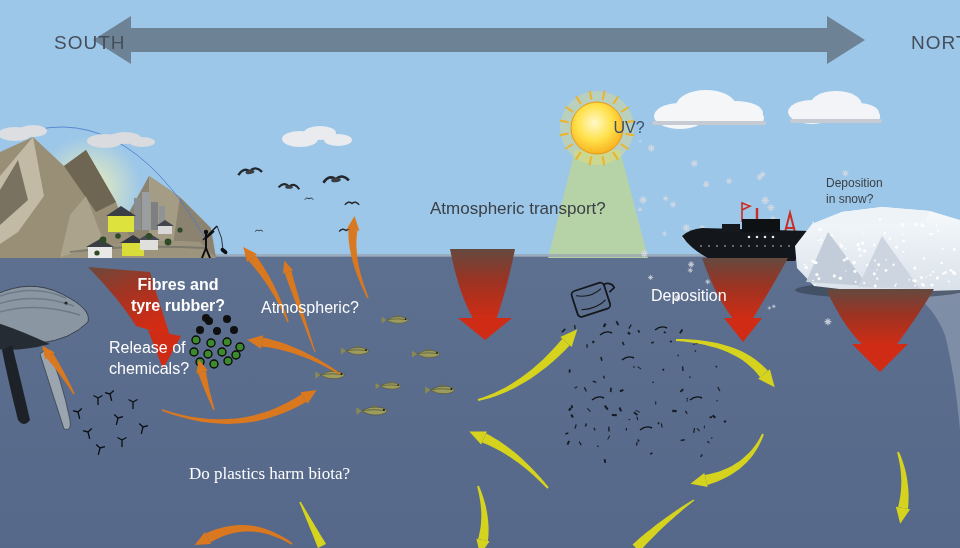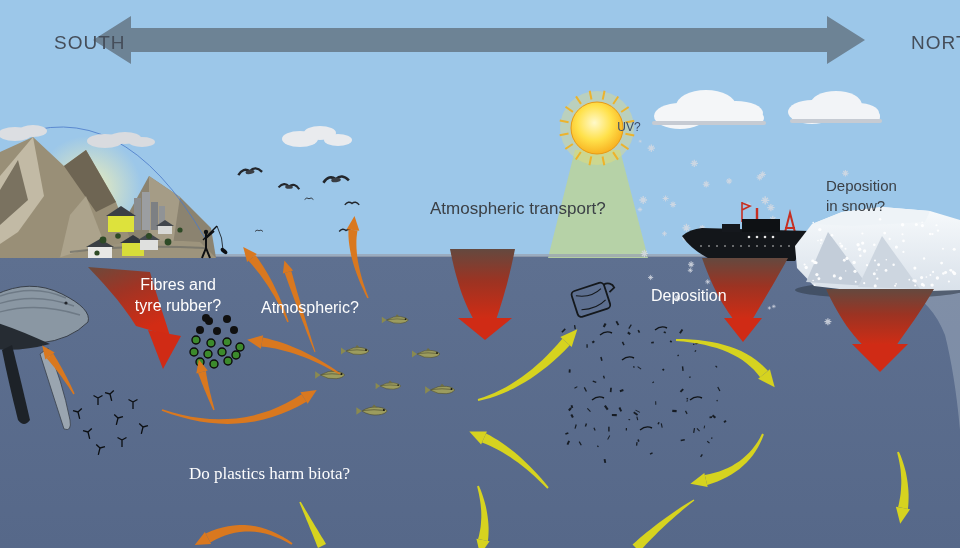--- a/index.html
+++ b/index.html
@@ -2,24 +2,24 @@
 <html style="--sky: #9cc7e9; --ocean_top: #5e7090; --ocean_bottom: #566889; --compass_arrow: #6d8395; --orange_arrow: #d9781f; --yellow_arrow: #d6d31f; --red_arrow_head: #d22c14; --uv_beam: #b7d3a3; --sun_core: #ffe14a; --label_white: #fdfdfd; --label_dark: #3b4046;"><head>
 <meta charset="utf-8">
 <style>
   html,body{margin:0;padding:0;background:#222;}
   .stage{position:relative;width:960px;height:548px;overflow:hidden;
          background:#9cc7e9;font-family:"Liberation Sans",sans-serif;}
   .scene{position:absolute;left:0;top:0;width:960px;height:548px;display:block;}
   .labels{position:absolute;left:8px;top:0;width:764px;height:548px;pointer-events:none;margin-left:24px;}
   .lbl{position:absolute;white-space:pre-line;line-height:1.32;}
   .lw{color:#fdfdfd;font-size:16px;}
-  .ld{color:#3b4046;font-size:15px;}
-  .centered{transform:translateX(-50%);text-align:center;}
+  .ld{color:#3b4046;font-size:12px;}
+  .centered{transform:translateX(-50%);text-align:center;font-weight:bold;}
   .compass-label{color:#454e5a;font-size:19px;letter-spacing:1px;}
-  .uv-label{color:#3c4e6a;font-size:12px;transform:translate(-50%,-50%);}
+  .uv-label{color:#3c4e6a;font-size:16px;transform:translate(-50%,-50%);}
   .harm{font-size:17px;font-family:Liberation Serif, serif;}
   .atmo{font-size:17px;}
 </style>
 </head>
 <body>
 
 <div class="stage">
 <svg class="scene" viewBox="0 0 960 548" xmlns="http://www.w3.org/2000/svg">
   <defs>
     <linearGradient id="og" x1="0" y1="0" x2="0" y2="1">
@@ -759,17 +759,19 @@
 </svg>
 
 <div class="labels">
   <div class="lbl compass-label" style="left:22px;top:30px">SOUTH</div>
   <div class="lbl compass-label" style="left:879px;top:30px">NORTH</div>
   <div class="lbl uv-label" style="left:597px;top:128px">UV?</div>
   <div class="lbl ld atmo" style="left:398px;top:198px">Atmospheric transport?</div>
   <div class="lbl ld" style="left:794px;top:176px">Deposition in snow?</div>
   <div class="lbl lw centered" style="left:146px;top:274px">Fibres and
 tyre rubber?</div>
+  <div class="lbl lw" style="left:77px;top:337px">Release of
+chemicals?</div>
   <div class="lbl lw" style="left:229px;top:297px">Atmospheric?</div>
   <div class="lbl lw" style="left:619px;top:285px">Deposition</div>
   <div class="lbl lw harm" style="left:157px;top:463px">Do plastics harm biota?</div>
 </div>
 </div>
 
 </body></html>

